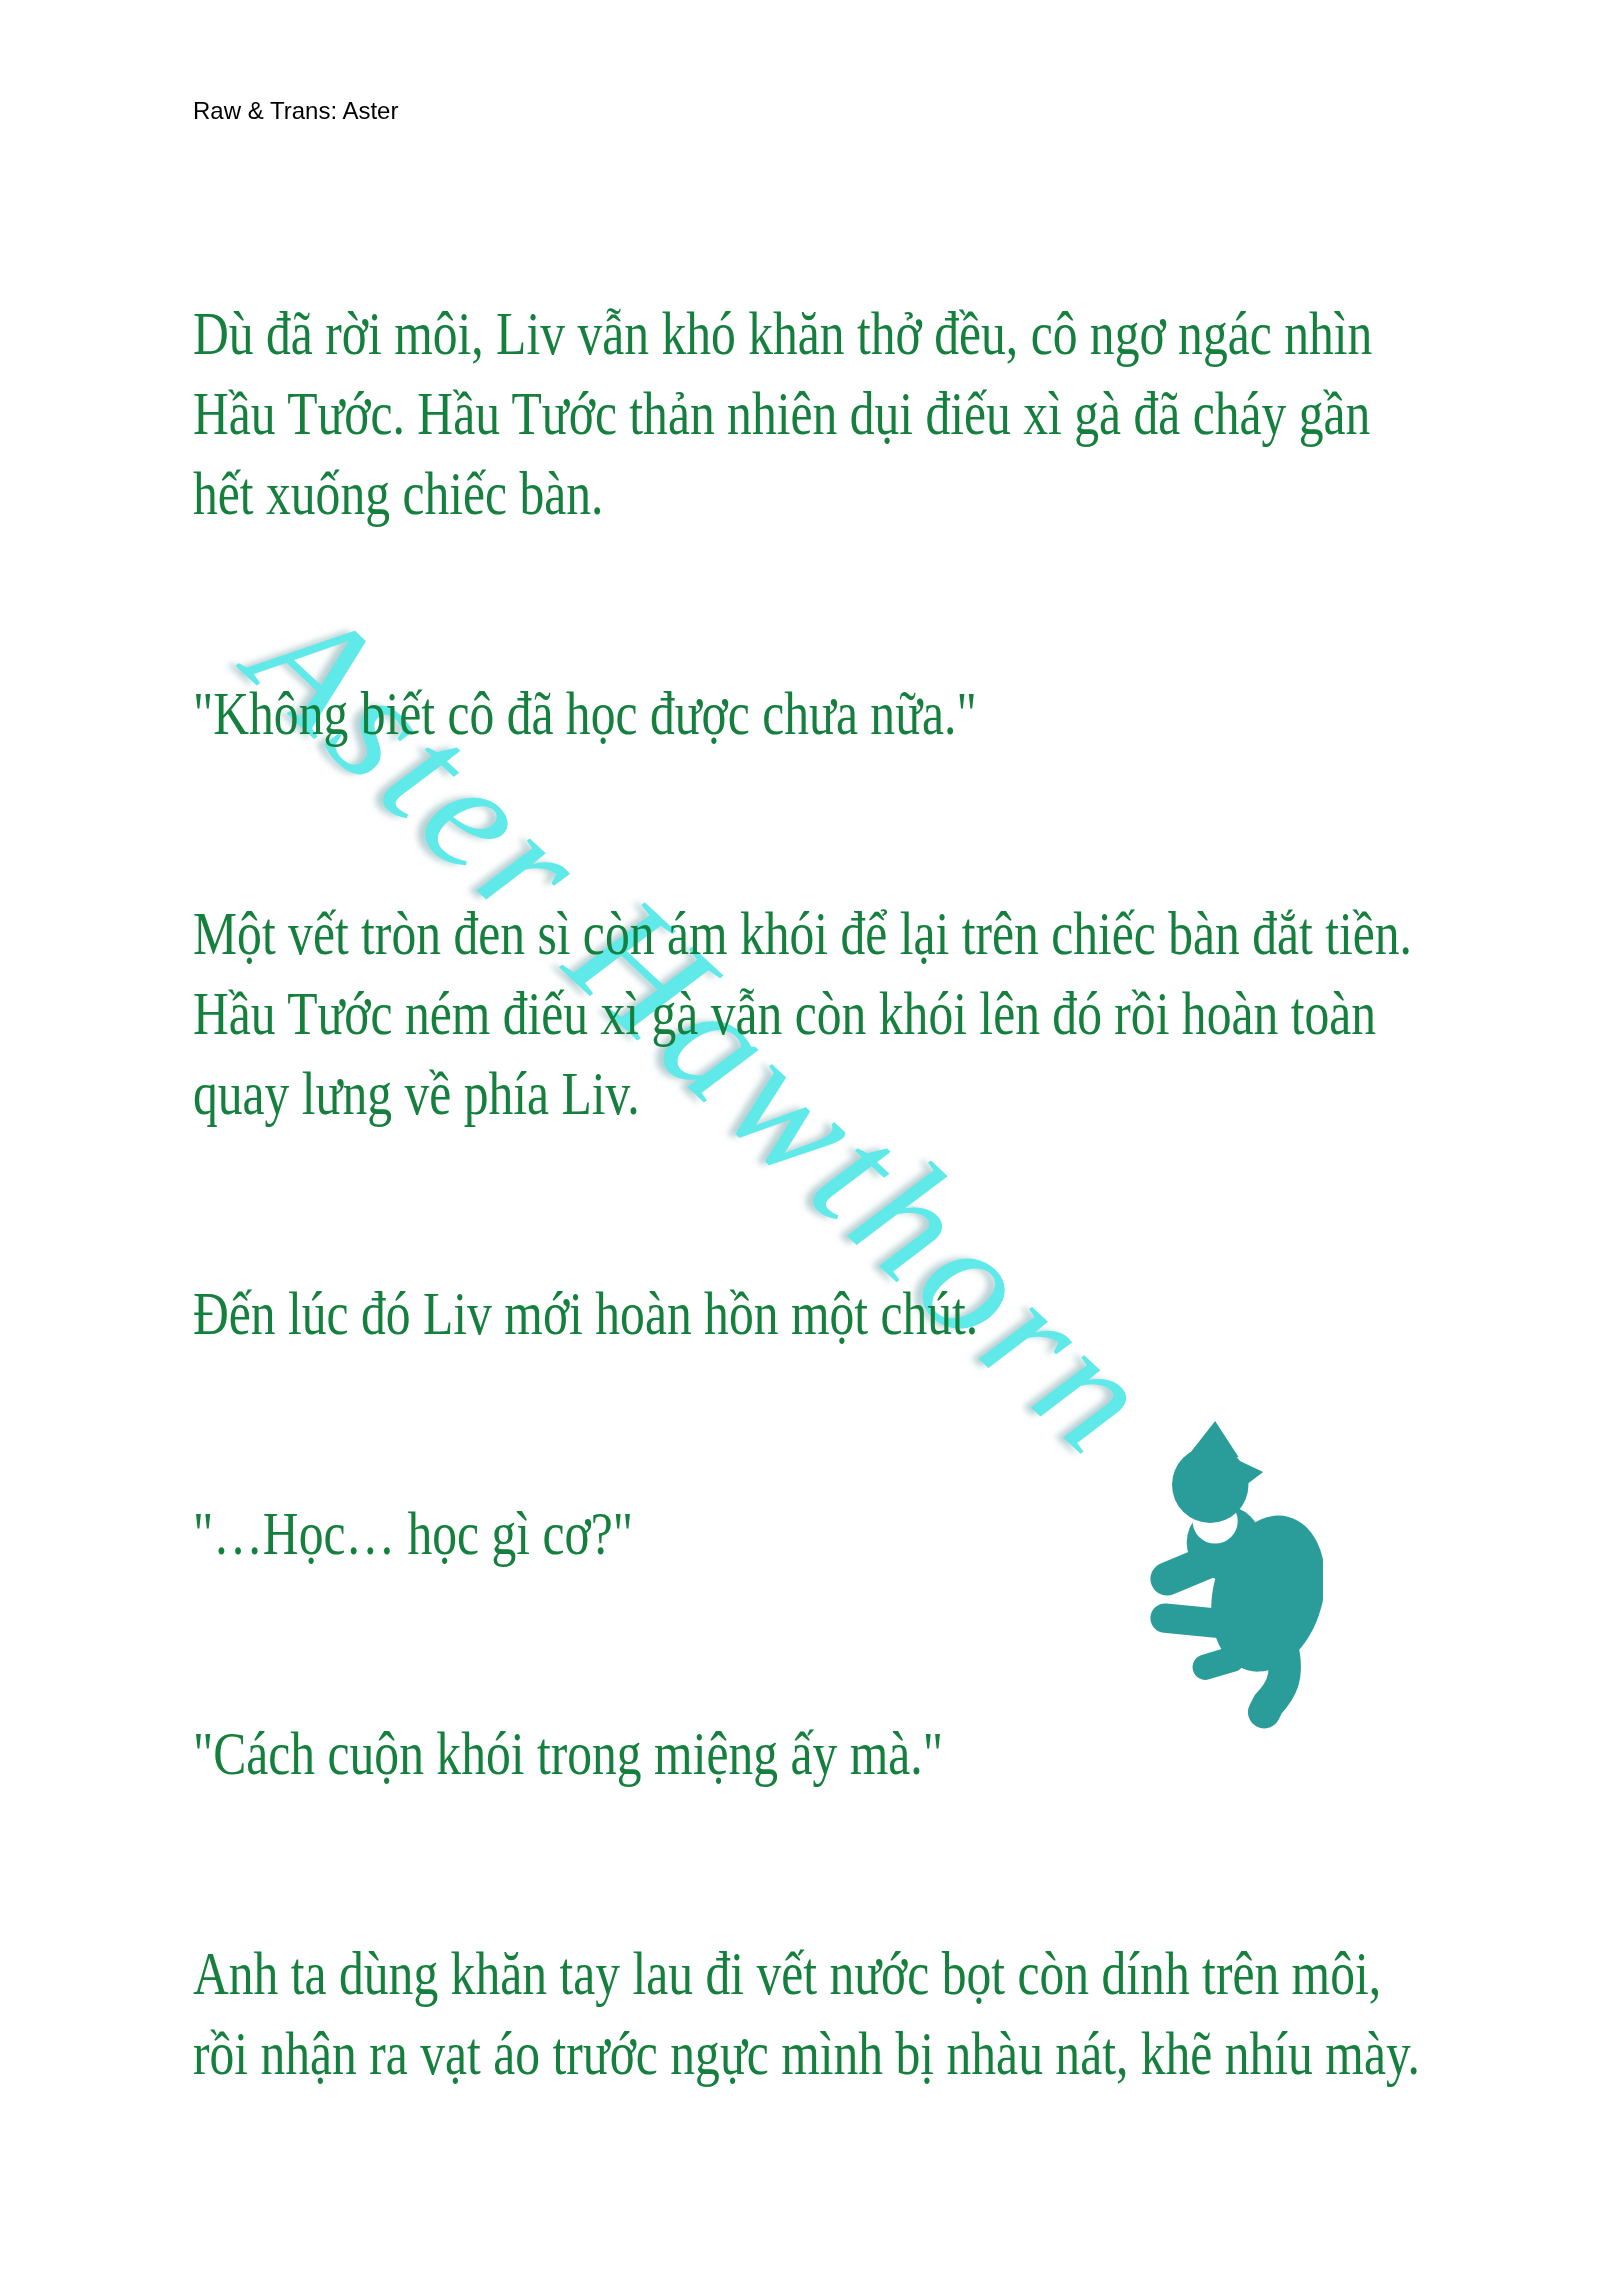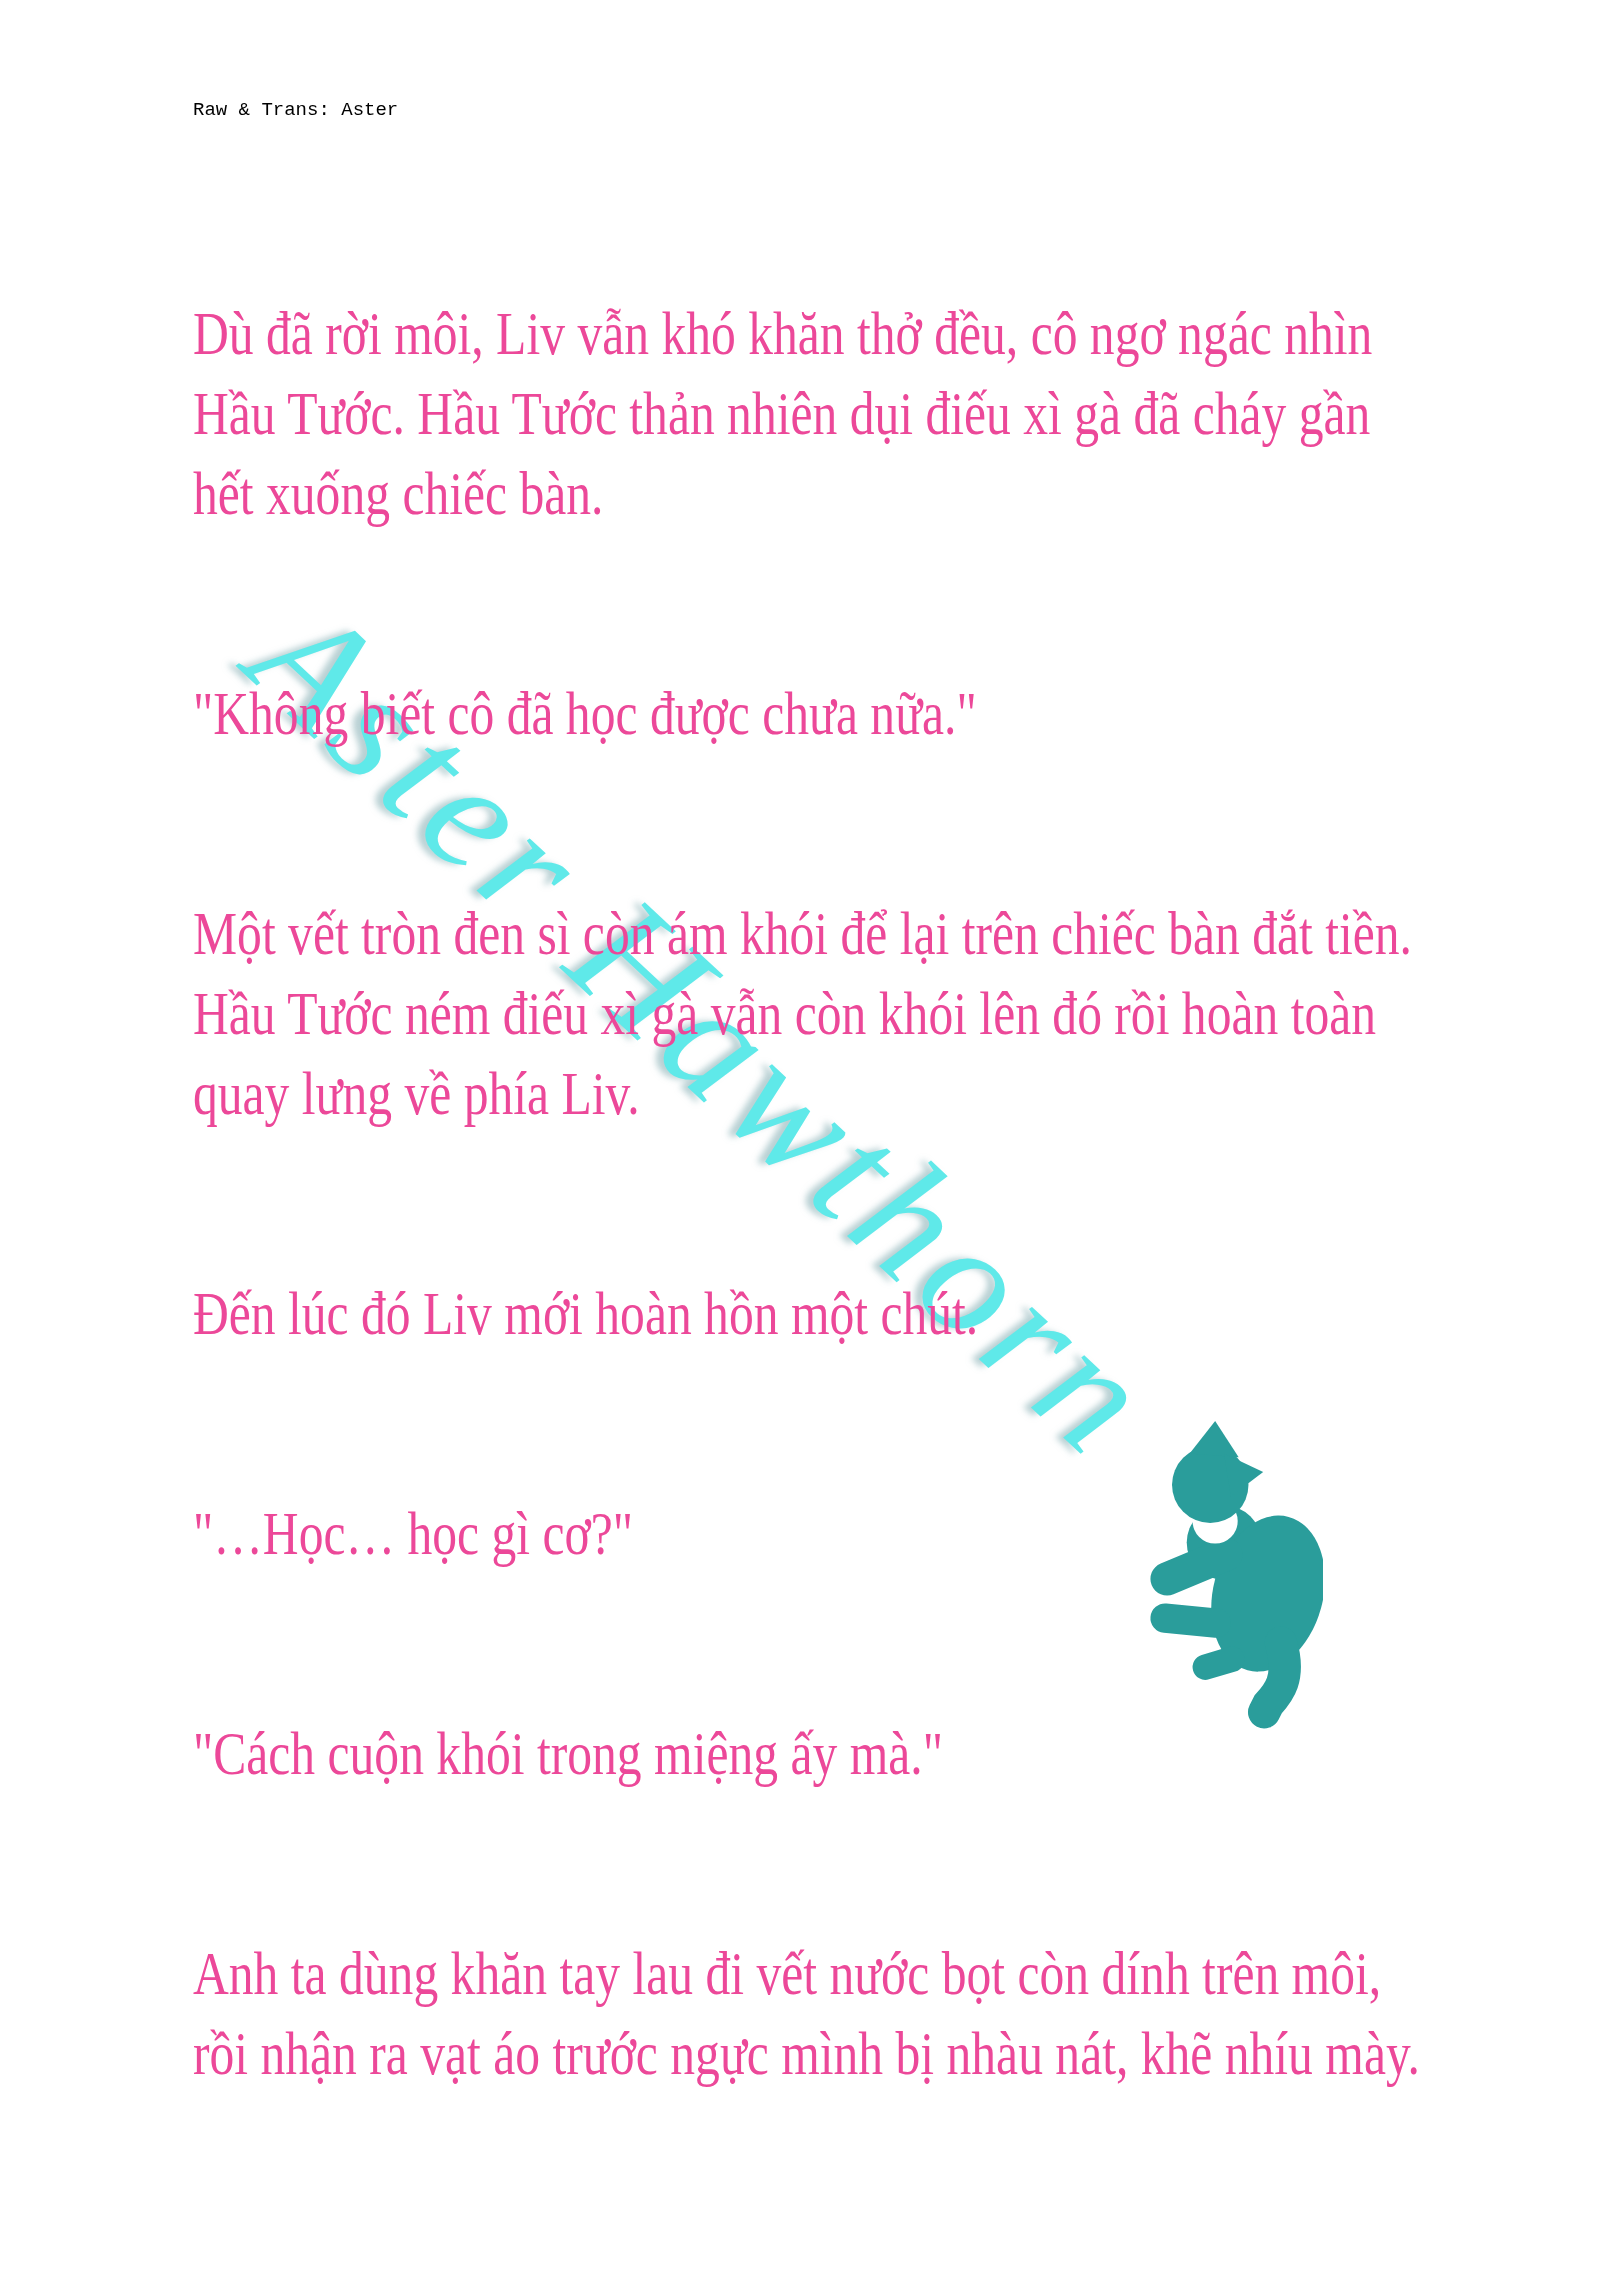--- a/index.html
+++ b/index.html
@@ -7,22 +7,22 @@
     position:relative;
     width:1621px;height:2293px;
     background:#ffffff;
     overflow:hidden;
     margin:0 auto;
     font-family:"Liberation Serif", serif;
   }
   .header-credit{
     position:absolute;
     left:193px;top:93px;
-    font-family:Liberation Mono, monospace;
-    font-size:19px;
+    font-family:Liberation Sans, sans-serif;
+    font-size:24px;
     line-height:35px;
     color:#000;
     white-space:nowrap;
     z-index:2;
   }
   .watermark{
     position:absolute;
     left:334px;top:573px;
     font-family:"Liberation Serif", serif;
     font-style:italic;
@@ -35,21 +35,21 @@
     transform-origin:0 0;
     text-shadow:-5.9px 4.9px 5.9px rgba(125,170,175,0.55);
     z-index:1;
     user-select:none;
   }
   .content{
     position:absolute;
     left:193px;top:293px;
     right:157px;
     z-index:2;
-    color:#ec4899;
+    color:#15803d;
   }
   .para{margin:0 0 140px 0;}
   .para:last-child{margin-bottom:0;text-align:right;}
   .line{
     font-size:62px;
     line-height:80px;
     white-space:nowrap;
     transform:scaleX(0.8);
     transform-origin:0 50%;
   }

